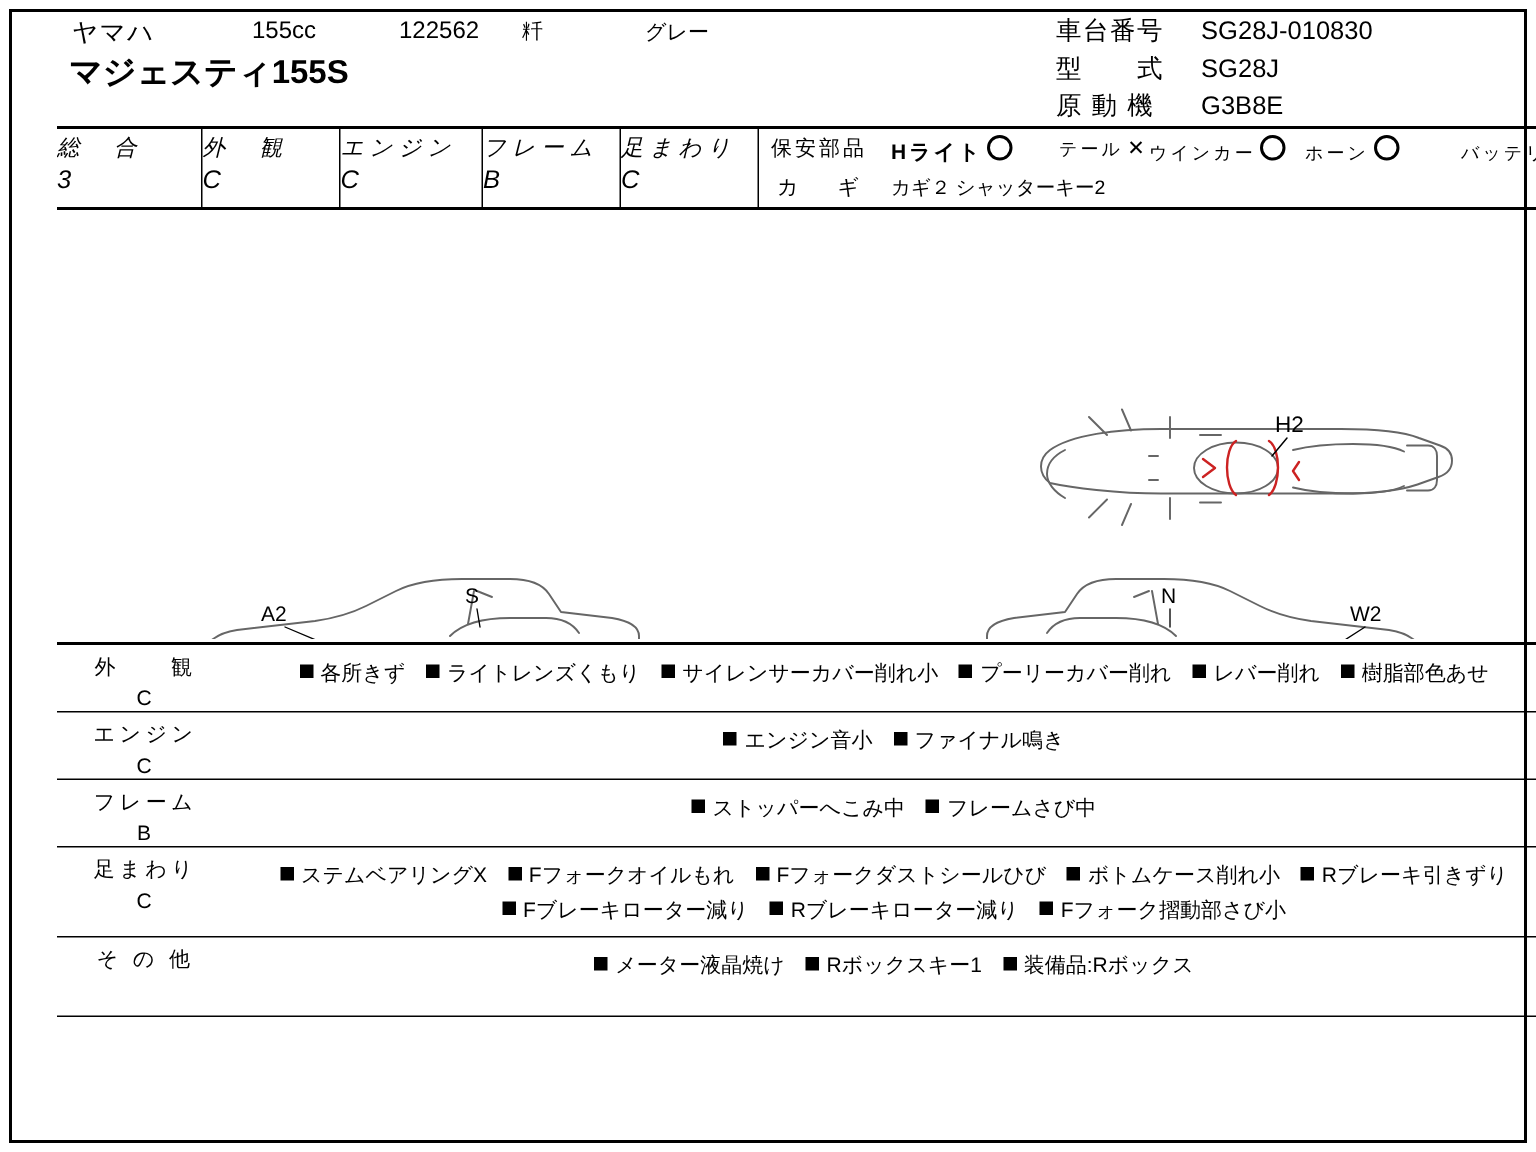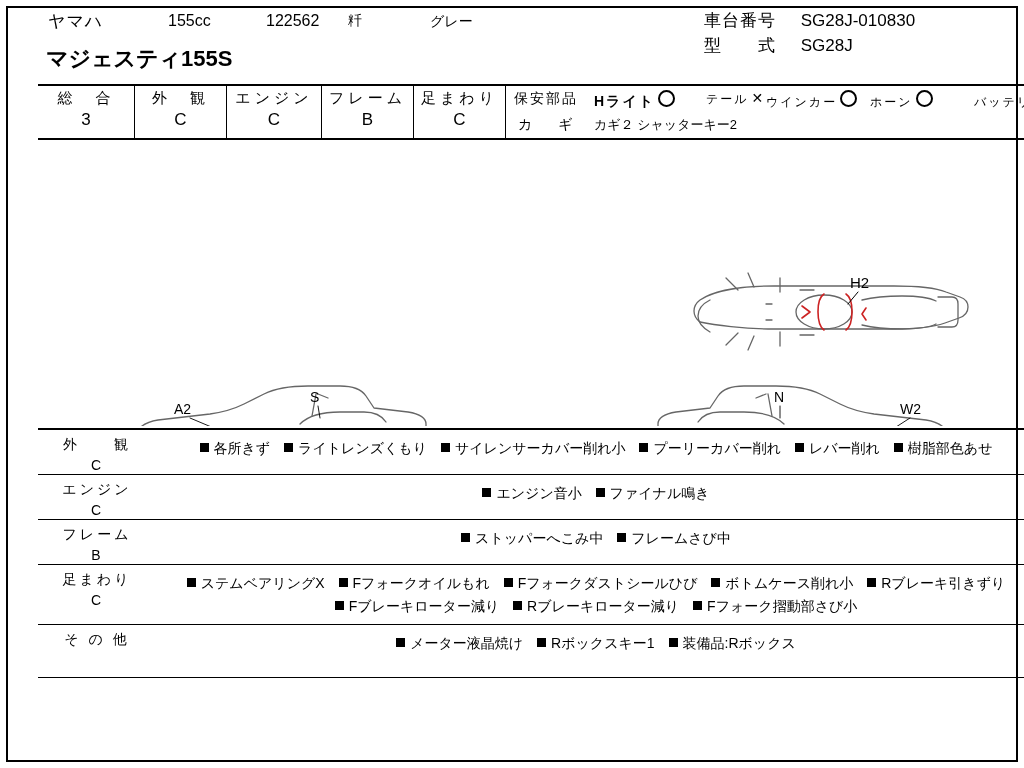--- a/index.html
+++ b/index.html
@@ -29,21 +29,21 @@
   .maker {
     position: absolute;
     left: 10px;
     top: 4px;
     font-size: 17px;
     letter-spacing: 1px;
   }
   .model-name {
     position: absolute;
     left: 8px;
-    top: 38px;
+    top: 27px;
     font-size: 22px;
     font-weight: bold;
     letter-spacing: 0px;
   }
   .disp {
     position: absolute;
     left: 130px;
     top: 6px;
     font-size: 16px;
   }
@@ -84,22 +84,23 @@
   
   .grade-band {
     position: relative;
     height: 52px;
     border-bottom: 2px solid #000;
     display: flex;
   }
   .grade-cell {
     border-right: 1.5px solid #000;
     box-sizing: border-box;
-    text-align: center;
+    text-align: left;
     padding-top: 3px;
+    font-style: italic;
   }
   .grade-cell .g-label {
     font-size: 15px;
     letter-spacing: 4px;
     white-space: nowrap;
   }
   .grade-cell .g-value {
     font-size: 17px;
     margin-top: 2px;
   }
@@ -227,20 +228,24 @@
       <div class="mileage-unit">粁</div>
       <div class="color">グレー</div>
       <div class="hdr-right">
         <div>
           <span class="lbl">車台番号</span>
           <span class="val">SG28J-010830</span>
         </div>
         <div>
           <span class="lbl">型　　式</span>
           <span class="val">SG28J</span>
+        </div>
+        <div>
+          <span class="lbl">原 動 機</span>
+          <span class="val">G3B8E</span>
         </div>
       </div>
     </div>
 
     <div class="grade-band">
       <div class="grade-cell gc-total">
         <div class="g-label">総　合</div>
         <div class="g-value">3</div>
       </div>
       <div class="grade-cell gc-ext">

